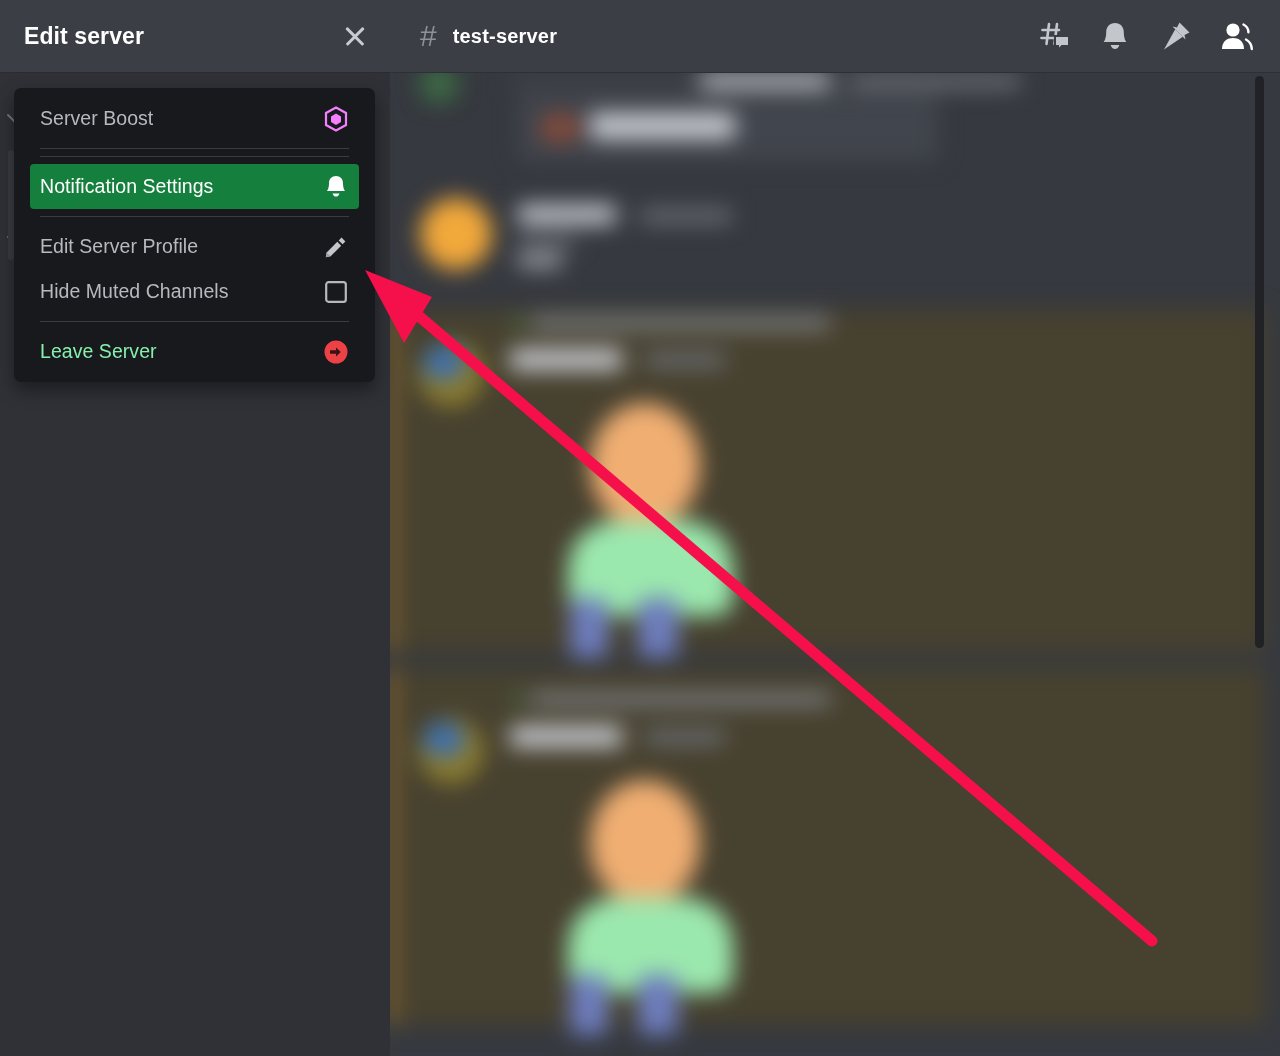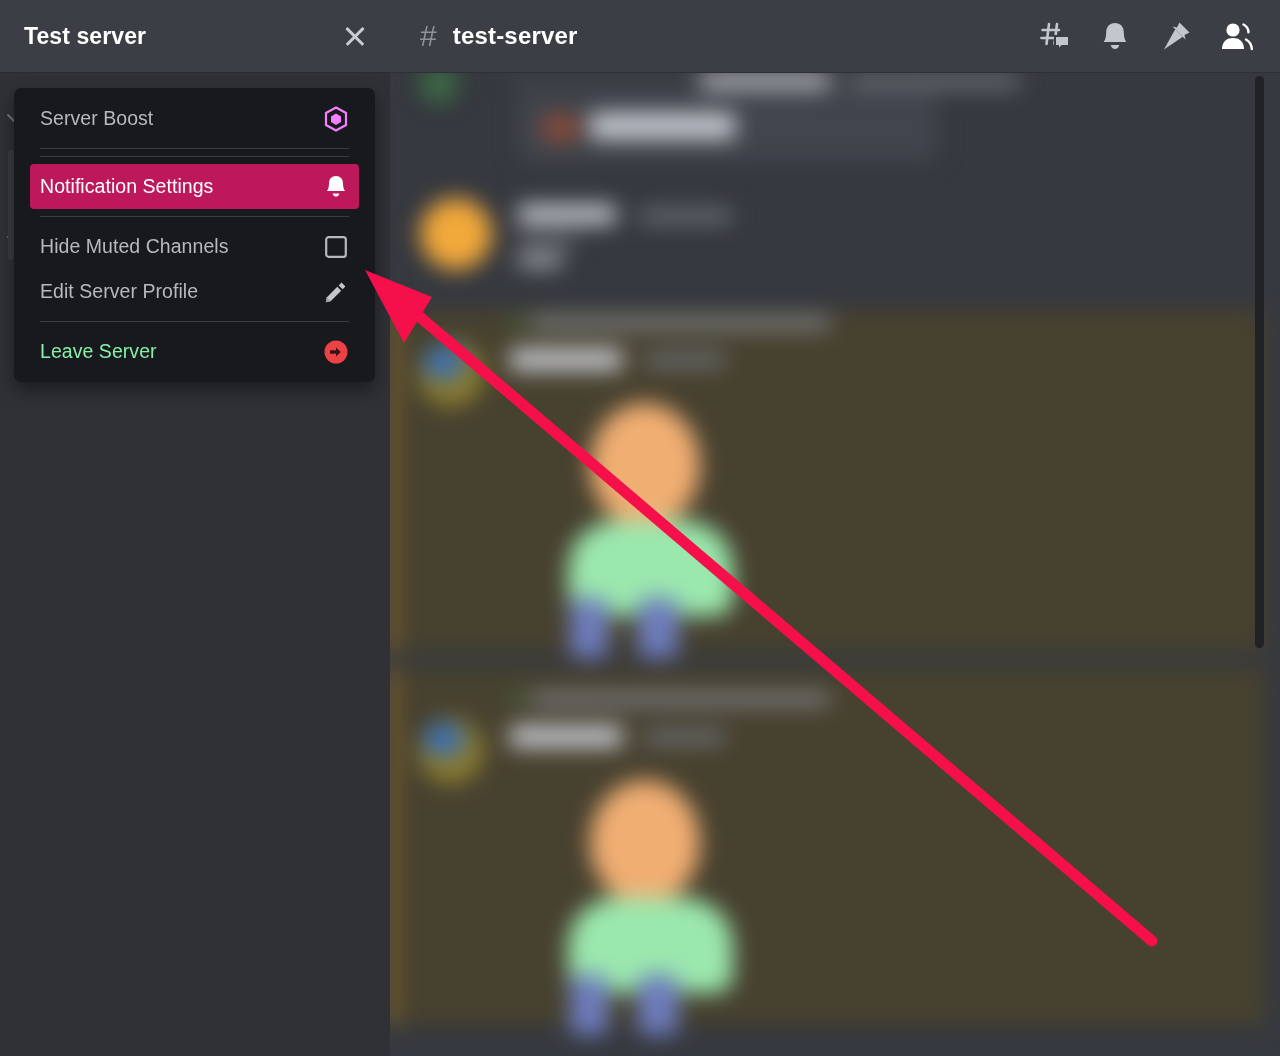--- a/index.html
+++ b/index.html
@@ -70,21 +70,21 @@
     flex: 1; font-size: 19.5px; color: #B6B9BE;
     letter-spacing: 0.05px;
   }
   .menu-item .ico {
     width: 26px; height: 26px; flex: 0 0 auto;
     display: flex; align-items: center; justify-content: center;
   }
   .menu-item.invite .label { color: #8C96F4; }
   .menu-item.leave  .label { color: #86efac; }
   .menu-item.selected {
-    background: #be185d; margin: 0 16px;
+    background: #15803d; margin: 0 16px;
   }
   .menu-item.selected .label { color: #FFFFFF; }
   .divider {
     height: 1px; background: #3A3C41;
     margin: 7px 26px 7px 26px;
   }
 
   
   .main {
     position: absolute; left: 390px; top: 0;
@@ -98,21 +98,21 @@
     border-bottom: 1px solid #2e3035;
     display: flex; align-items: center;
     padding: 0 28px 0 30px;
     z-index: 5;
   }
   .hash {
     color: #8E9297; font-size: 30px; font-weight: 500;
     margin-right: 16px; line-height: 1;
   }
   .chan-name {
-    color: #FFFFFF; font-size: 24px; font-weight: bold;
+    color: #FFFFFF; font-size: 20px; font-weight: bold;
     flex: 1; letter-spacing: 0.2px;
   }
   .hdr-icons { display: flex; align-items: center; gap: 28px; }
   .hdr-icon { width: 32px; height: 32px; cursor: pointer; }
   .hdr-icon svg { display: block; }
 
   
   .feed {
     position: absolute; left: 0; top: 73px;
     width: 890px; height: 983px; overflow: hidden;
@@ -144,21 +144,21 @@
   }
 </style>
 </head>
 <body>
 
 <div id="root">
 
   <div class="sidebar">
 
     <div class="server-header">
-      <div class="server-title">Test server</div>
+      <div class="server-title">Edit server</div>
       <div class="close-x"></div>
     </div>
 
     <div class="chev" style="top:113px;">
       <svg width="16" height="10" viewBox="0 0 16 10">
           <path d="M2 2 L8 8 L14 2" stroke="#72767D" stroke-width="2" fill="none" stroke-linecap="round"></path>
         </svg>
     </div>
     <div class="chev" style="top:235px;">
       <svg width="16" height="10" viewBox="0 0 16 10">
@@ -188,35 +188,35 @@
           <svg width="24" height="26" viewBox="0 0 24 26">
             <path d="M12 2 C7.8 2 5 5 5 9.3 C5 15 3 17 3 17 L21 17 C21 17 19 15 19 9.3 C19 5 16.2 2 12 2 Z" fill="#FFFFFF"></path>
             <path d="M8.6 19.5 C9.1 21.6 10.4 22.6 12 22.6 C13.6 22.6 14.9 21.6 15.4 19.5 Z" fill="#FFFFFF"></path>
           </svg>
         </span>
       </div>
 
       <div class="divider"></div>
 
       <div class="menu-item">
-        <span class="label">Hide Muted Channels</span>
-        <span class="ico">
-          <svg width="24" height="24" viewBox="0 0 24 24">
-            <rect x="2.2" y="2.2" width="19.6" height="19.6" rx="2.4" fill="none" stroke="#B6B9BE" stroke-width="2.2"></rect>
-          </svg>
-        </span>
-      </div>
-
-      <div class="menu-item">
         <span class="label">Edit Server Profile</span>
         <span class="ico">
           <svg width="24" height="24" viewBox="0 0 24 24">
             <path d="M17.5 2.6 L21.4 6.5 L18.6 9.3 L14.7 5.4 Z" fill="#C3C6CB"></path>
             <path d="M13.3 6.8 L17.2 10.7 L6.6 21.3 L1.8 22.2 L2.7 17.4 Z" fill="#C3C6CB"></path>
             <path d="M2.7 17.4 L1.8 22.2 L6.6 21.3 Z" fill="#9DA1A7"></path>
+          </svg>
+        </span>
+      </div>
+
+      <div class="menu-item">
+        <span class="label">Hide Muted Channels</span>
+        <span class="ico">
+          <svg width="24" height="24" viewBox="0 0 24 24">
+            <rect x="2.2" y="2.2" width="19.6" height="19.6" rx="2.4" fill="none" stroke="#B6B9BE" stroke-width="2.2"></rect>
           </svg>
         </span>
       </div>
       <div class="divider"></div>
 
       <div class="menu-item leave">
         <span class="label">Leave Server</span>
         <span class="ico">
           <svg width="26" height="26" viewBox="0 0 26 26">
             <circle cx="13" cy="13" r="11.5" fill="#ED4245"></circle>

